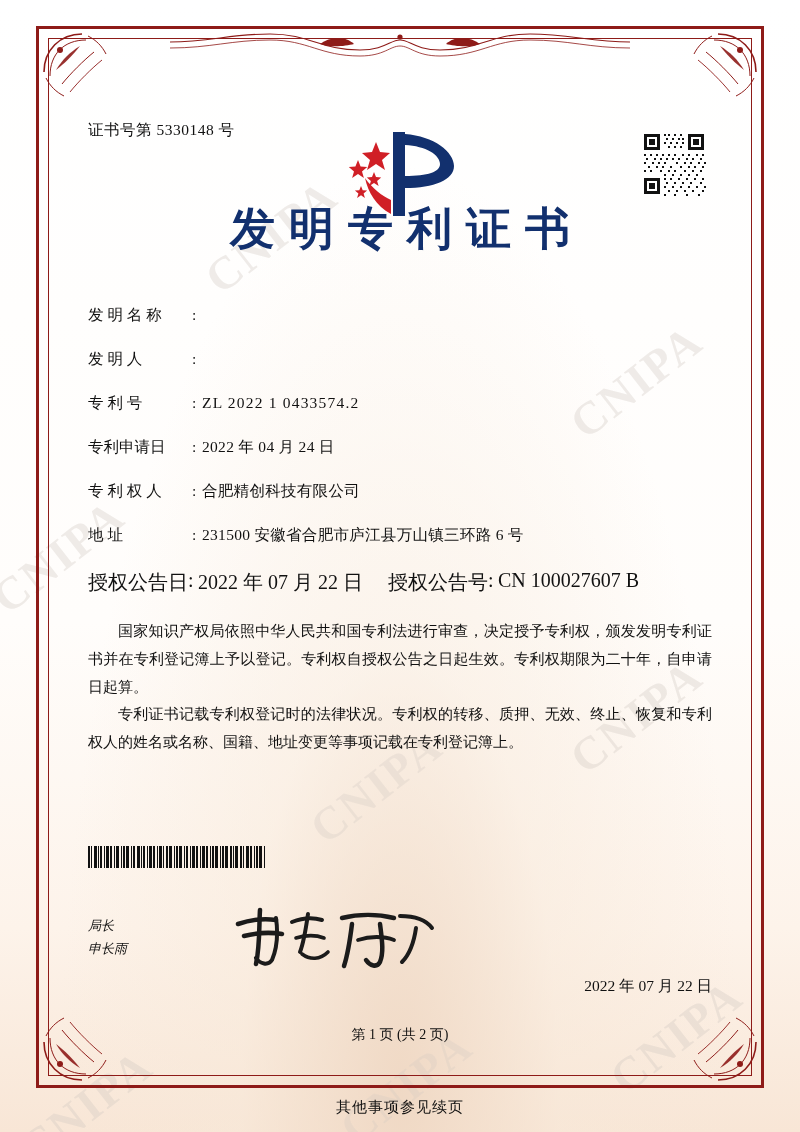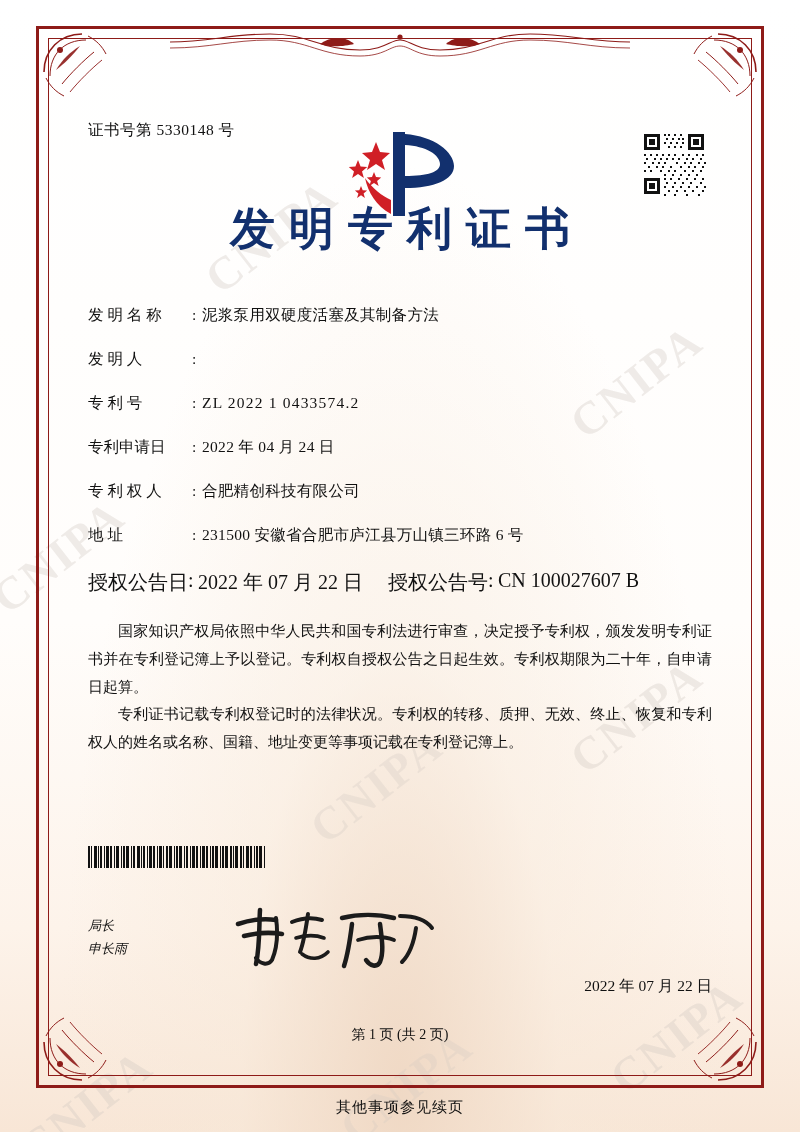--- a/index.html
+++ b/index.html
@@ -346,21 +346,20 @@
       </svg>
     </div>
 
     <div class="title">发明专利证书</div>
 
     <div class="fields">
 
       <div class="frow">
         <div class="flabel">发 明 名 称</div>
         <div class="fcolon">:</div>
-        <div class="fvalue">泥浆泵用双硬度活塞及其制备方法</div>
       </div>
 
       <div class="frow">
         <div class="flabel">发 明 人</div>
         <div class="fcolon">:</div>
       </div>
 
       <div class="frow">
         <div class="flabel">专 利 号</div>
         <div class="fcolon">:</div>

